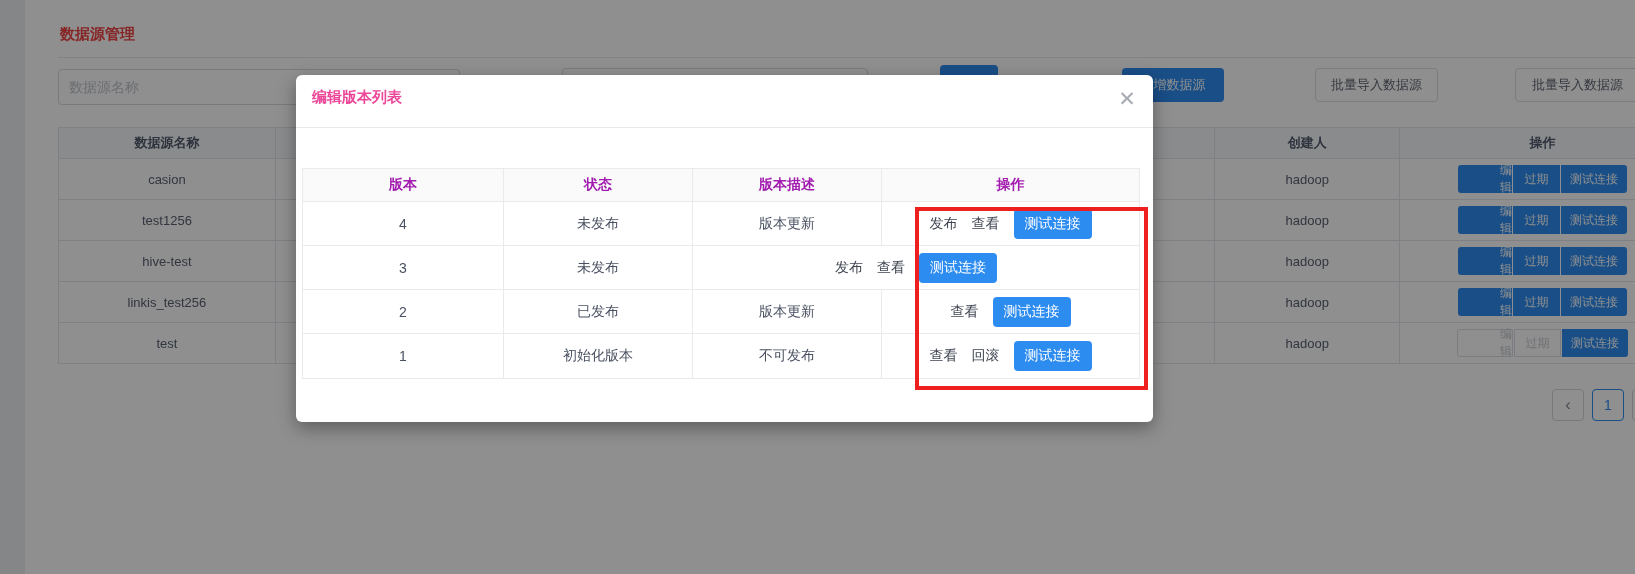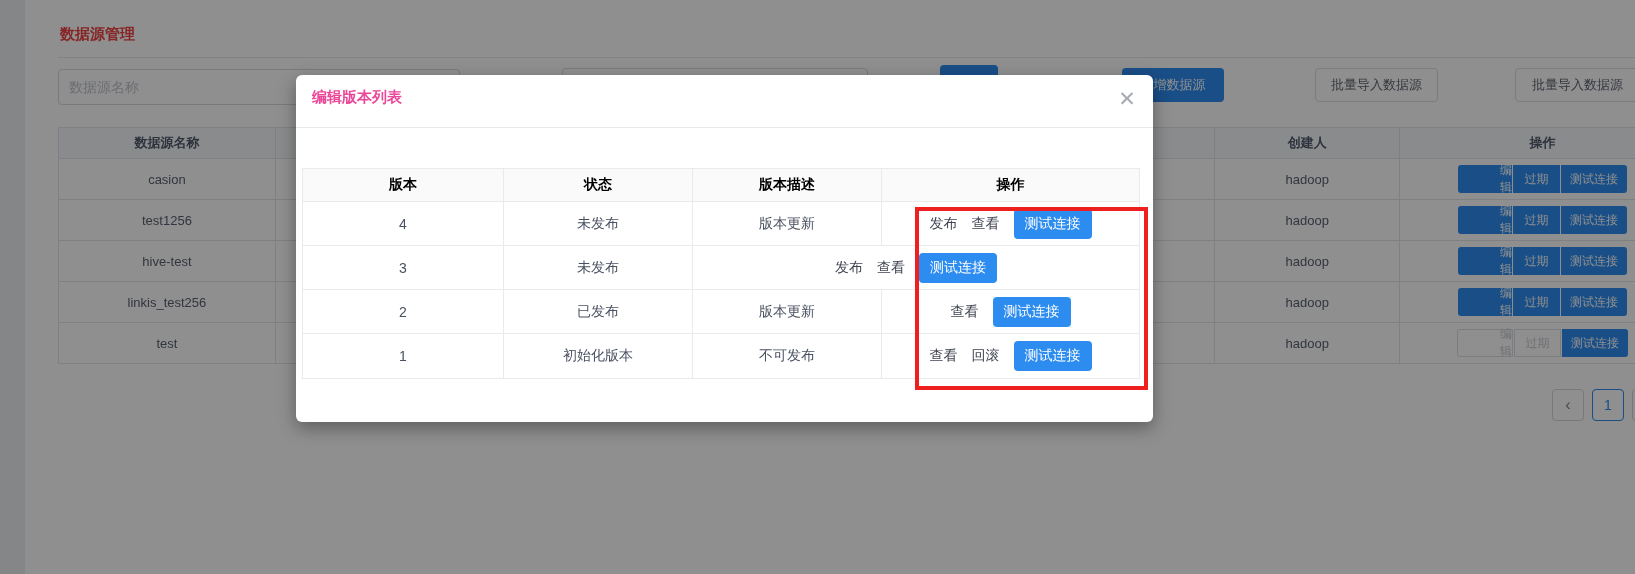--- a/index.html
+++ b/index.html
@@ -47,21 +47,21 @@
   
   .modal{position:absolute;left:296px;top:75px;width:857px;height:347px;background:#fff;border-radius:6px;
          box-shadow:0 6px 18px rgba(0,0,0,0.35);z-index:20;}
   .modal-title{position:absolute;left:16px;top:13px;font-size:15px;font-weight:bold;color:#ec4899;}
   .modal-close{position:absolute;right:14px;top:12px;width:24px;height:24px;border:none;background:transparent;
                color:#a7abb3;font-size:21px;line-height:22px;text-align:center;cursor:pointer;padding:0;}
   .modal-divider{position:absolute;left:0;top:52px;width:100%;height:1px;background:#e8eaec;}
   .m-table{position:absolute;left:6px;top:93px;width:838px;border:1px solid #e8eaec;font-size:14px;color:#495060;}
   .m-tr{display:flex;height:44px;border-bottom:1px solid #e8eaec;background:#fff;}
   .m-tr:last-child{border-bottom:none;}
-  .m-tr.head{height:33px;background:#fafafa;font-weight:bold;color:#000000;}
+  .m-tr.head{height:33px;background:#fafafa;font-weight:bold;color:#a21caf;}
   .m-td{display:flex;align-items:center;justify-content:center;border-right:1px solid #e8eaec;gap:14px;}
   .m-td:last-child{border-right:none;}
   .m-c1{width:201px;}.m-c2{width:189px;}.m-c3{width:189px;}.m-c4{flex:1;}
   .link-btn{background:none;border:none;padding:0;font-size:14px;color:#3f4document5;color:#3f4450;cursor:pointer;}
   .test-btn{height:30px;padding:0 11px;background:#2d8cf0;border:none;border-radius:4px;color:#fff;
             font-size:14px;cursor:pointer;}
 
   
   .red-rect{position:absolute;left:915px;top:207px;width:233px;height:183px;border:4px solid #ee1f1f;
             z-index:30;pointer-events:none;}

